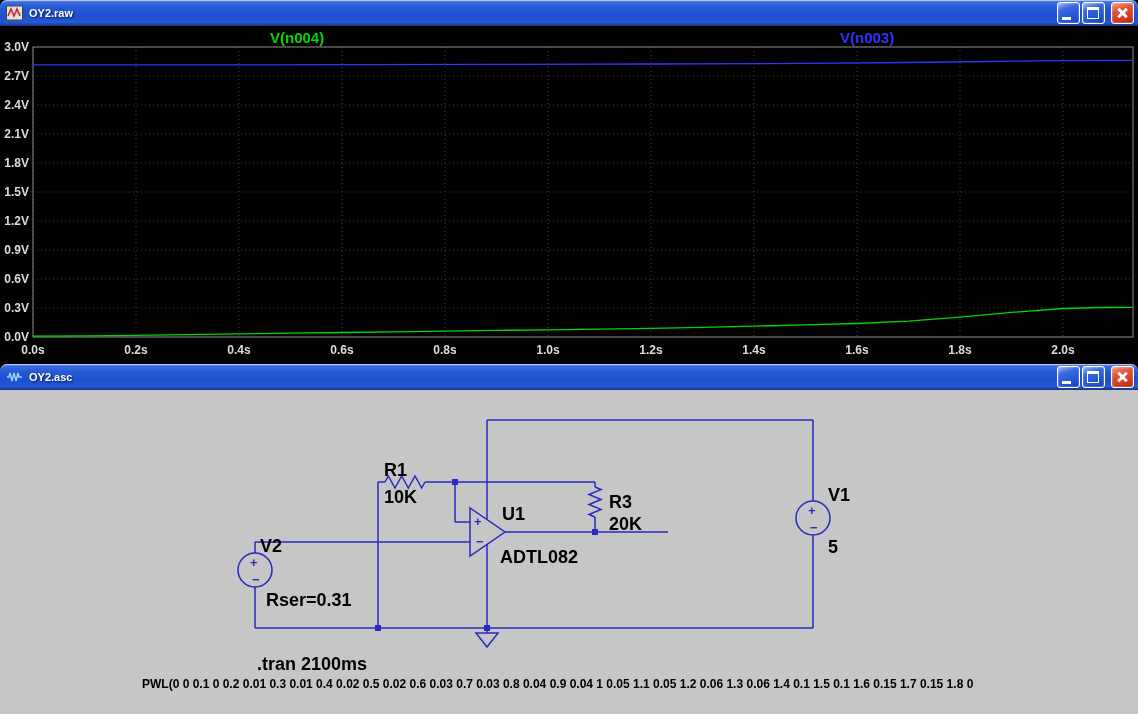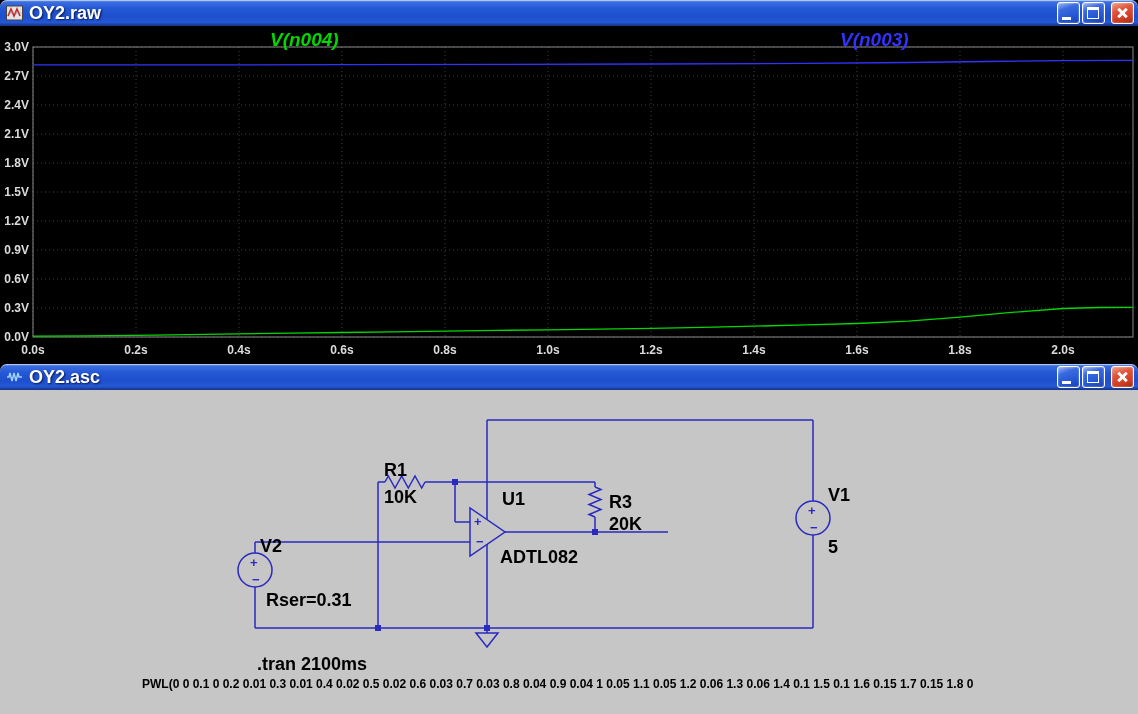--- a/index.html
+++ b/index.html
@@ -13,21 +13,21 @@
 
   
   .titlebar{
     height:26px;display:flex;align-items:center;padding:0 4px;position:relative;
     border-radius:7px 7px 0 0;
     background:linear-gradient(180deg,#78a2ec 0%,#3b6ce0 9%,#2459d6 32%,#1e4ecc 62%,#2458d6 86%,#16337e 100%);
     box-shadow:inset 0 1px 0 rgba(255,255,255,.45);
   }
   .title-icon{width:18px;height:16px;margin:0 5px 0 2px;display:inline-flex;}
   .title-text{
-    color:#fff;font-weight:bold;font-size:18px;flex:1;
+    color:#fff;font-weight:bold;font-size:11px;flex:1;
     text-shadow:1px 1px 2px rgba(0,0,40,.75);white-space:nowrap;
   }
   .win-buttons{display:flex;gap:2px;align-items:center;}
   .wbtn{
     width:21px;height:20px;border:1px solid #fff;border-radius:3px;position:relative;
     background:linear-gradient(160deg,#9db9f2 0%,#3a6ae0 30%,#2255d2 70%,#1a3fae 100%);
     box-shadow:inset 0 0 2px rgba(255,255,255,.6);
   }
   .wbtn.close{
     background:linear-gradient(160deg,#f0a088 0%,#e0553a 35%,#cc3a20 75%,#a02810 100%);
@@ -37,21 +37,21 @@
   .glyph-max{position:absolute;left:4px;top:4px;width:10px;height:8px;border:1px solid #fff;border-top-width:3px;}
   .glyph-close::before,.glyph-close::after{
     content:"";position:absolute;left:9px;top:4px;width:3px;height:12px;background:#fff;
   }
   .glyph-close::before{transform:rotate(45deg);}
   .glyph-close::after{transform:rotate(-45deg);}
 
   
   #plot-content{position:absolute;top:26px;left:0;width:1138px;height:338px;background:#000;}
   #plot-svg{position:absolute;left:0;top:0;}
-  .trace-label{position:absolute;top:3px;font-weight:bold;font-size:19px;font-style:italic;}
+  .trace-label{position:absolute;top:3px;font-weight:bold;font-size:15px;}
   .grid{stroke:#3e3e3e;stroke-width:1;stroke-dasharray:1 3;}
   .frame{fill:none;stroke:#8a8a8a;stroke-width:1;}
   .ylab{fill:#dcdcdc;font:bold 12px "Liberation Sans",sans-serif;text-anchor:end;}
   .xlab{fill:#dcdcdc;font:bold 12px "Liberation Sans",sans-serif;text-anchor:middle;}
 
   
   #sch-content{position:absolute;top:26px;left:0;width:1138px;height:324px;background:#c6c6c6;overflow:hidden;}
   #sch-svg{position:absolute;left:0;top:0;}
   .sk{stroke:#2a2ac0;fill:none;stroke-width:1.5;}
   .jct rect{fill:#2a2ac0;stroke:none;}
@@ -191,21 +191,21 @@
     <span class="pol" style="left:252px;top:183px">−</span>
     <span class="pol" style="left:808px;top:114px">+</span>
     <span class="pol" style="left:810px;top:131px">−</span>
     <span class="pol" style="left:474px;top:125px">+</span>
     <span class="pol" style="left:476px;top:145px">−</span>
 
     <div class="sch-label" style="left:260px;top:146px">V2</div>
     <div class="sch-label" style="left:266px;top:200px">Rser=0.31</div>
     <div class="sch-label" style="left:384px;top:70px">R1</div>
     <div class="sch-label" style="left:384px;top:97px">10K</div>
-    <div class="sch-label" style="left:502px;top:99px">U1</div>
+    <div class="sch-label" style="left:502px;top:114px">U1</div>
     <div class="sch-label" style="left:500px;top:157px">ADTL082</div>
     <div class="sch-label" style="left:609px;top:102px">R3</div>
     <div class="sch-label" style="left:609px;top:124px">20K</div>
     <div class="sch-label" style="left:828px;top:95px">V1</div>
     <div class="sch-label" style="left:828px;top:147px">5</div>
 
     <div class="sch-label" style="left:257px;top:264px">.tran 2100ms</div>
     <div class="sch-label big" style="left:142px;top:287px">PWL(0 0 0.1 0 0.2 0.01 0.3 0.01 0.4 0.02 0.5 0.02 0.6 0.03 0.7 0.03 0.8 0.04 0.9 0.04 1 0.05 1.1 0.05 1.2 0.06 1.3 0.06 1.4 0.1 1.5 0.1 1.6 0.15 1.7 0.15 1.8 0</div>
   </div>
 </div>

